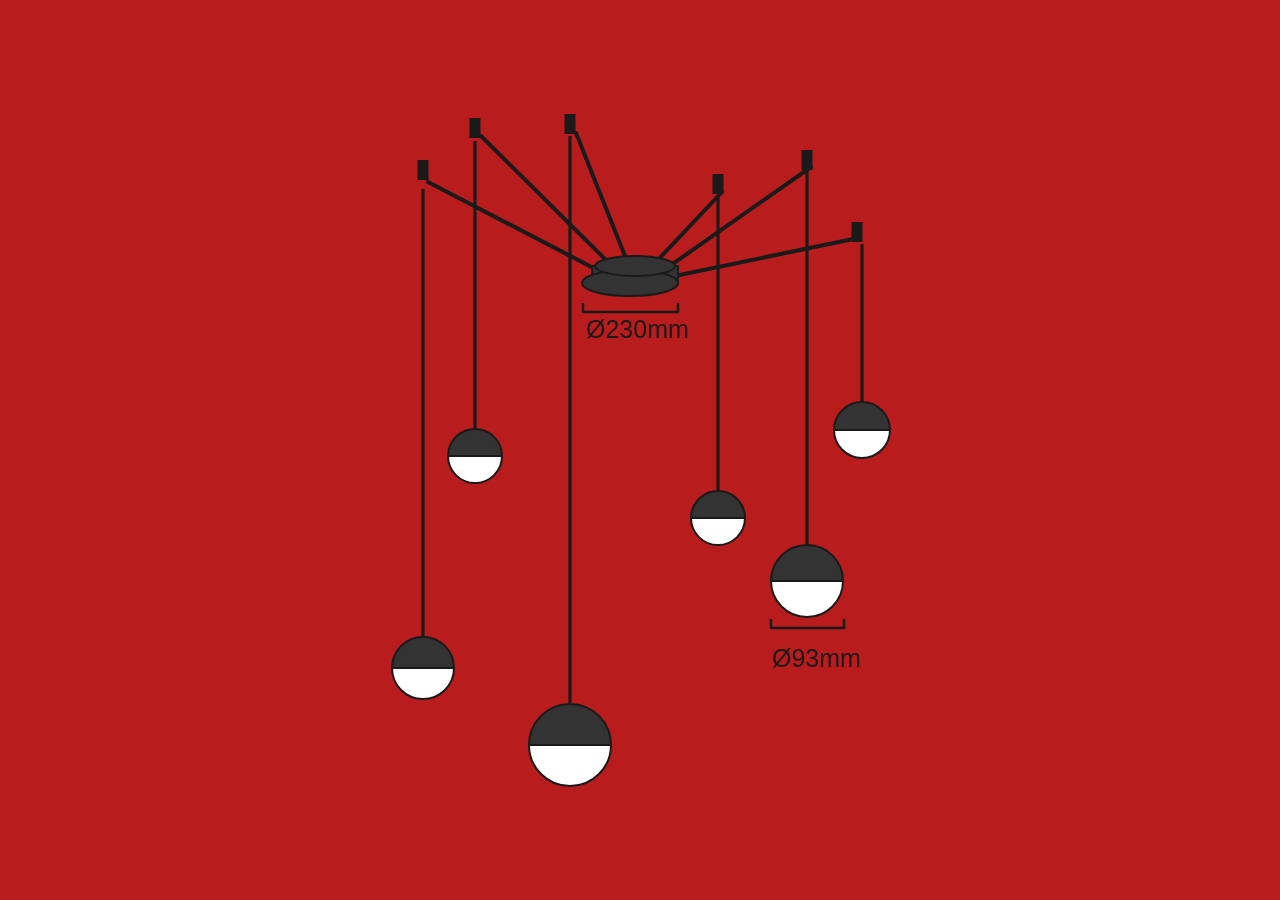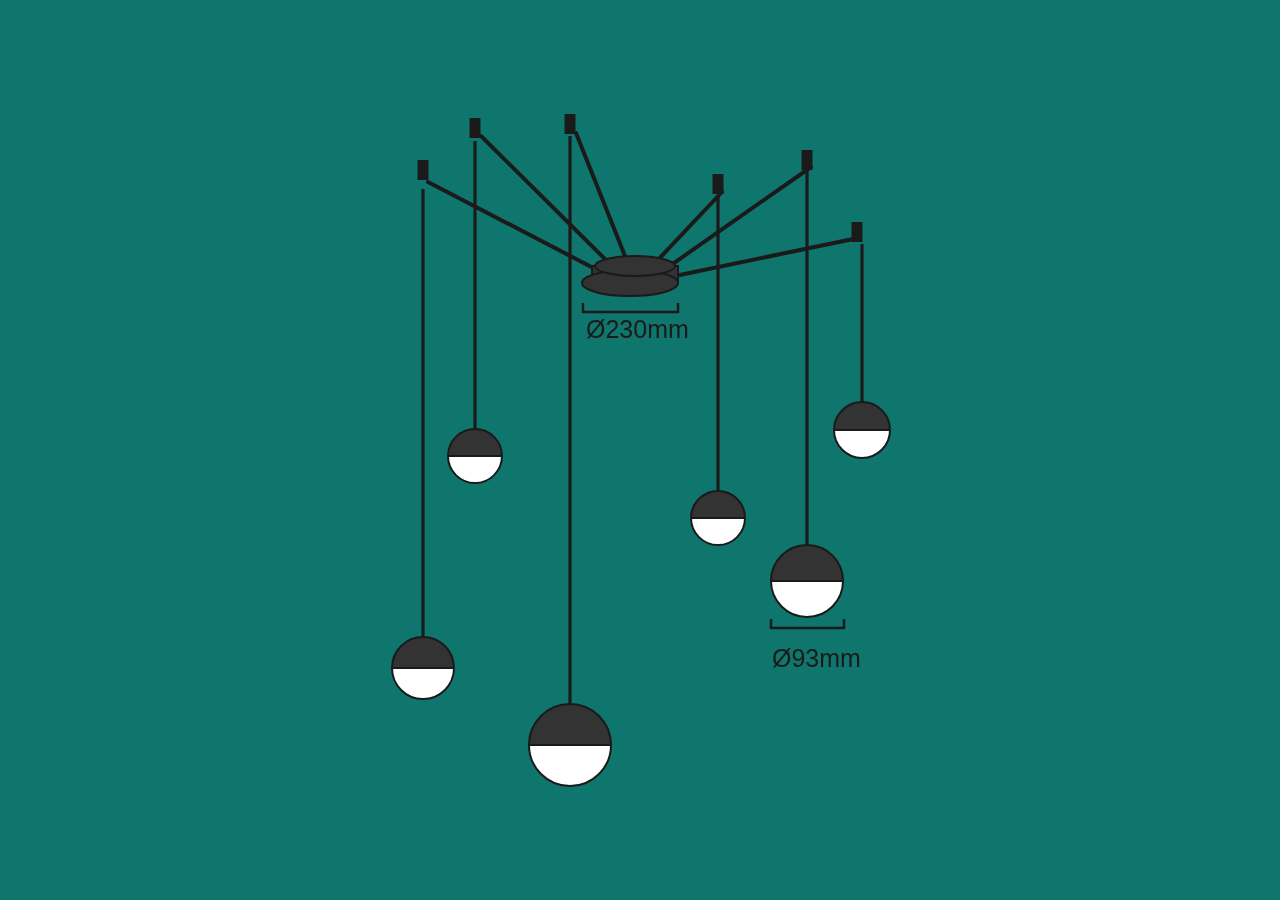--- a/index.html
+++ b/index.html
@@ -12,21 +12,21 @@
     width: 1280px;
     height: 900px;
     font-family: "Liberation Sans", sans-serif;
     overflow: hidden;
     position: relative;
   }
   #drawing-root {
     position: relative;
     width: 1280px;
     height: 900px;
-    background: #0f766e;
+    background: #b91c1c;
   }
   svg.tech-drawing {
     display: block;
     width: 1280px;
     height: 900px;
   }
   .dim-label {
     font-family: "Liberation Sans", sans-serif;
     font-size: 25px;
     fill: #1a1a1a;

